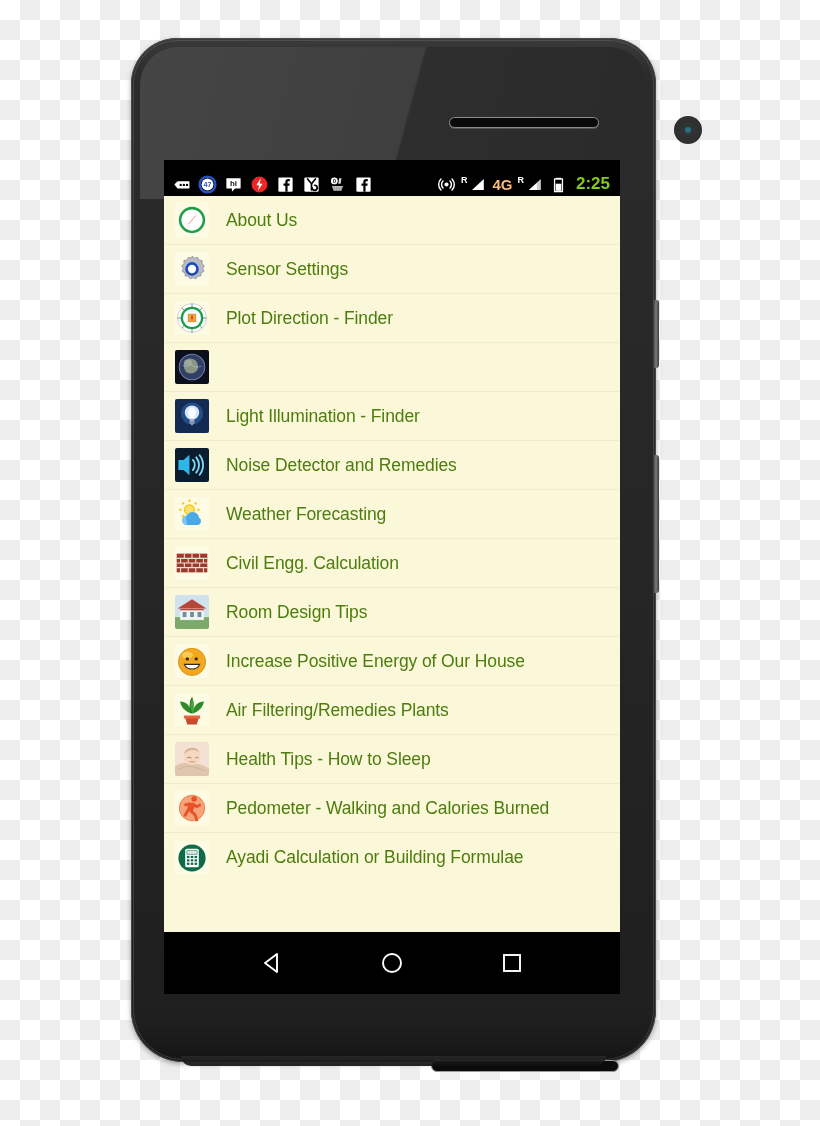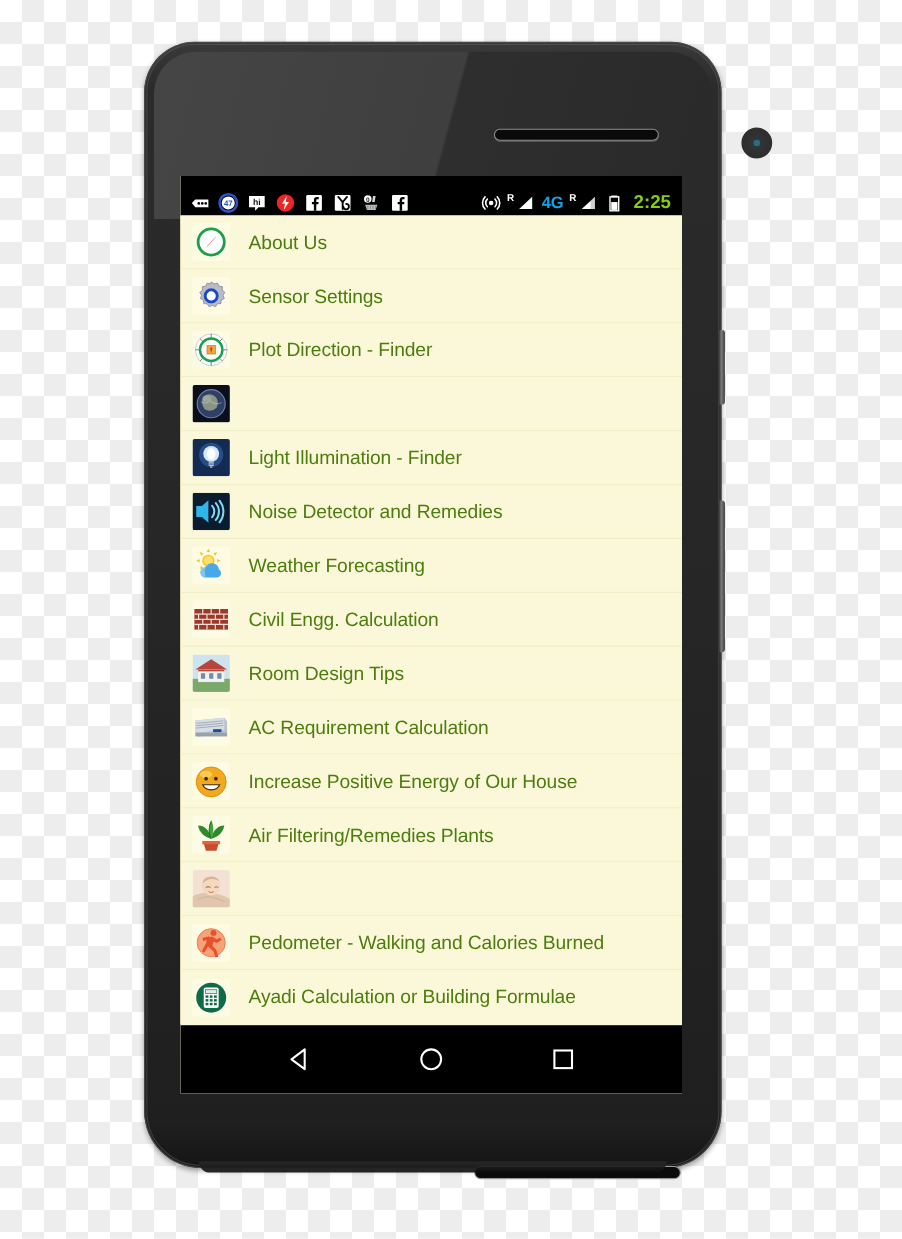--- a/index.html
+++ b/index.html
@@ -169,21 +169,21 @@
     font-size: 17px;
     font-weight: bold;
     letter-spacing: 0px;
     margin-left: 3px;
     color: #84cc16;
     font-family: "Liberation Sans", sans-serif;
   }
   .net-label {
     font-size: 15px;
     font-weight: bold;
-    color: #0ea5e9;
+    color: #fdba74;
     line-height: 1;
   }
   .roam-group { display: flex; align-items: flex-start; gap: 1px; }
   .roam-r {
     font-size: 9px;
     font-weight: bold;
     color: #ffffff;
     line-height: 1;
     margin-top: 1px;
   }
@@ -463,33 +463,20 @@
           <rect x="17.8" y="20" width="4.5" height="6"></rect>
           <rect x="26.5" y="20" width="4.5" height="6"></rect>
         </g>
         <g stroke="#ffffff" stroke-width="0.7">
           <path d="M6 29 H34 M8 29 V26 M13 29 V26 M18 29 V26 M23 29 V26 M28 29 V26 M32 29 V26"></path>
         </g>
       </svg>
       <span class="row-label">Room Design Tips</span>
     </div>
 
-    <div class="row">
-      <svg class="row-icon" viewBox="0 0 40 40">
-        <rect width="40" height="40" fill="#fdfbe4"></rect>
-        <path d="M3 13 L34 10 L37 14 L37 27 L6 30 L3 26 Z" fill="#b9c2cc"></path>
-        <path d="M3 13 L34 10 L34 23 L3 26 Z" fill="#d6dde4"></path>
-        <g stroke="#9aa5b1" stroke-width="0.9">
-          <path d="M4 16 L33 13.3 M4 18.5 L33 15.8 M4 21 L33 18.3"></path>
-        </g>
-        <rect x="22" y="22.2" width="9" height="3.3" fill="#1c4e9c"></rect>
-        <rect x="3" y="26" width="34" height="4" fill="#97a2ae"></rect>
-      </svg>
-      <span class="row-label">AC Requirement Calculation</span>
-    </div>
 
     <div class="row">
       <svg class="row-icon" viewBox="0 0 40 40">
         <rect width="40" height="40" fill="#fdfbe4"></rect>
         <circle cx="20" cy="21" r="16" fill="#f2a81f"></circle>
         <circle cx="20" cy="21" r="16" fill="none" stroke="#d98b0c" stroke-width="1"></circle>
         <ellipse cx="14.5" cy="13" rx="6.5" ry="4" fill="#ffd764" opacity="0.75"></ellipse>
         <circle cx="14.5" cy="17.5" r="2" fill="#3a2a12"></circle>
         <circle cx="25" cy="17.5" r="2" fill="#3a2a12"></circle>
         <path d="M11 24 a9.5 8 0 0 0 18 0 Z" fill="#ffffff"></path>
@@ -517,20 +504,21 @@
       <svg class="row-icon" viewBox="0 0 40 40">
         <rect width="40" height="40" fill="#f3e2d3"></rect>
         <path d="M0 28 q12-6 24-3 q10 2 16 6 V40 H0 Z" fill="#e0c6ad"></path>
         <circle cx="20" cy="17" r="10" fill="#f5d8bf"></circle>
         <path d="M11 14 q8-8 18-2 q-3-6-11-5 q-7 1-7 7 Z" fill="#d9b394"></path>
         <path d="M14.5 18.5 q2.2-1.6 4.4 0" fill="none" stroke="#a8785a" stroke-width="1.1" stroke-linecap="round"></path>
         <path d="M24 18.5 q1.6-1.2 3.2 0" fill="none" stroke="#a8785a" stroke-width="1.1" stroke-linecap="round"></path>
         <path d="M17.5 23 q2.5 1.8 5 0" fill="none" stroke="#c08a68" stroke-width="1.1" stroke-linecap="round"></path>
         <path d="M5 32 q8-5 16-3 q8 2 14 5" fill="none" stroke="#cdb099" stroke-width="1"></path>
       </svg>
+      <span class="row-label">Health Tips - How to Sleep</span>
     </div>
 
     <div class="row">
       <svg class="row-icon" viewBox="0 0 40 40">
         <rect width="40" height="40" fill="#fdfbe4"></rect>
         <circle cx="20" cy="20" r="15" fill="#f6a37a"></circle>
         <circle cx="20" cy="20" r="15" fill="none" stroke="#e87b45" stroke-width="1"></circle>
         <g fill="#e8502a">
           <circle cx="22.5" cy="9.5" r="3.2"></circle>
           <path d="M21 13.5 l5 3 l3.5 -2 l1.6 2.6 l-5.4 3.2 l-3 -1.6 l-1.5 4.6 l4.2 4.3 l2.2 7.4 l-3.1 .9 l-2 -6.5 l-6 -5.6 l-3.8 6.9 l-2.8 -1.6 l4.6 -8.5 l1.3 -6 Z"></path>

